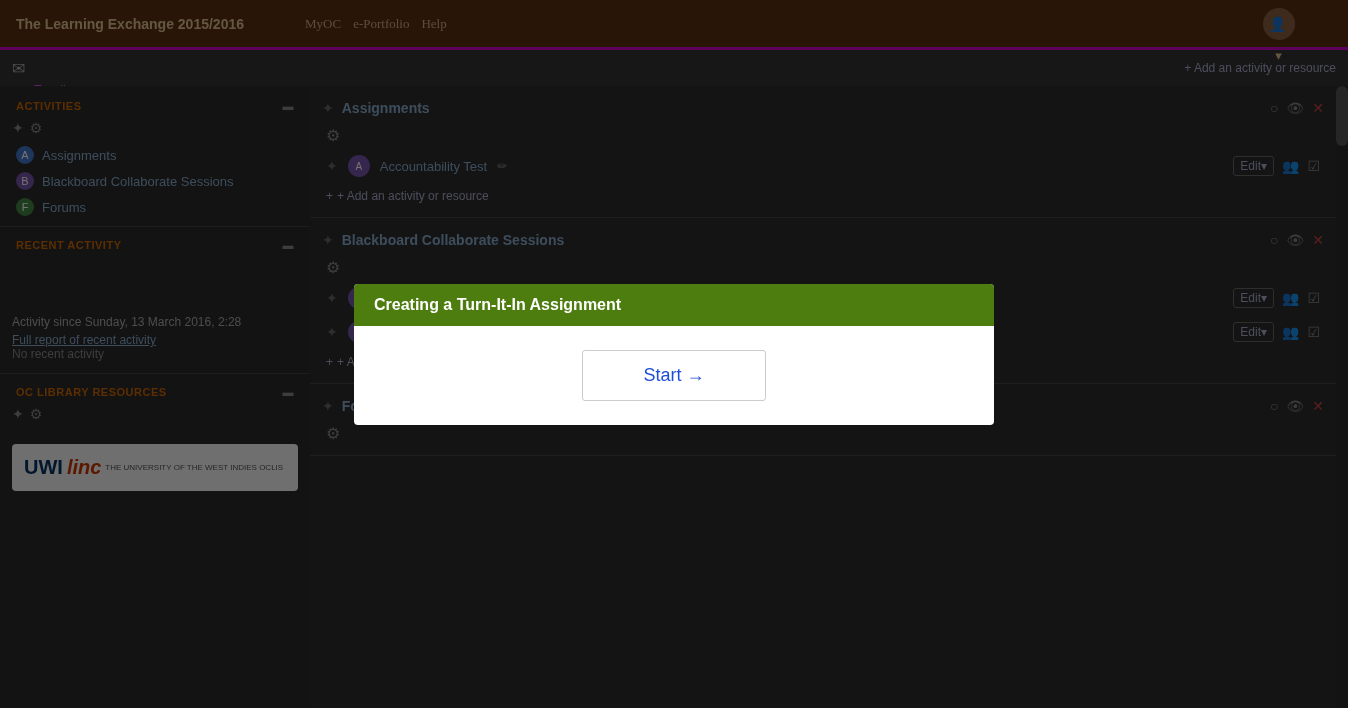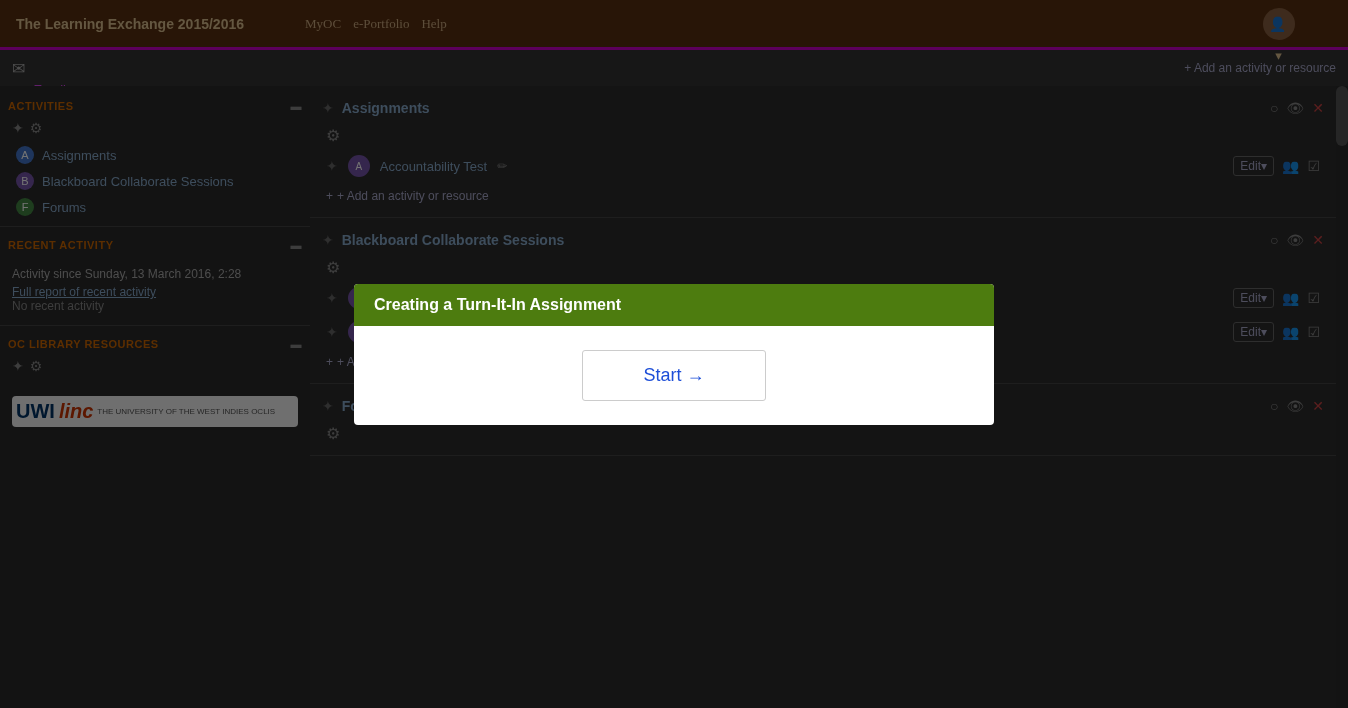--- a/index.html
+++ b/index.html
@@ -98,21 +98,21 @@
       background: #2a2a2a;
       padding: 8px 0;
       overflow-y: auto;
       flex-shrink: 0;
     }
 
     .sidebar-section-header {
       display: flex;
       align-items: center;
       justify-content: space-between;
-      padding: 6px 8px;
+      padding: 6px 16px;
       color: #cc6600;
       font-size: 11px;
       font-weight: bold;
       letter-spacing: 0.5px;
       gap: 36px;
     }
     .sidebar-section-header .icons {
       display: flex;
       gap: 6px;
       color: #888;
@@ -155,39 +155,40 @@
     }
 
     
     .recent-activity {
       padding: 6px 12px;
     }
     .recent-activity-text {
       color: #aaaaaa;
       font-size: 12px;
       padding: 4px 0;
+      margin-top: 48px;
     }
     .full-report {
       color: #88aacc;
       font-size: 12px;
       text-decoration: underline;
       cursor: pointer;
     }
     .no-activity {
       color: #888888;
       font-size: 12px;
     }
 
     
     .library-section {
       padding: 8px 12px;
     }
     .uwi-logo {
       background: #f5f5f5;
-      padding: 4px;
+      padding: 12px;
       border-radius: 4px;
       margin: 8px 0;
       display: flex;
       align-items: center;
       gap: 4px;
     }
     .uwi-text-uwi {
       font-size: 20px;
       font-weight: bold;
       color: #003366;

